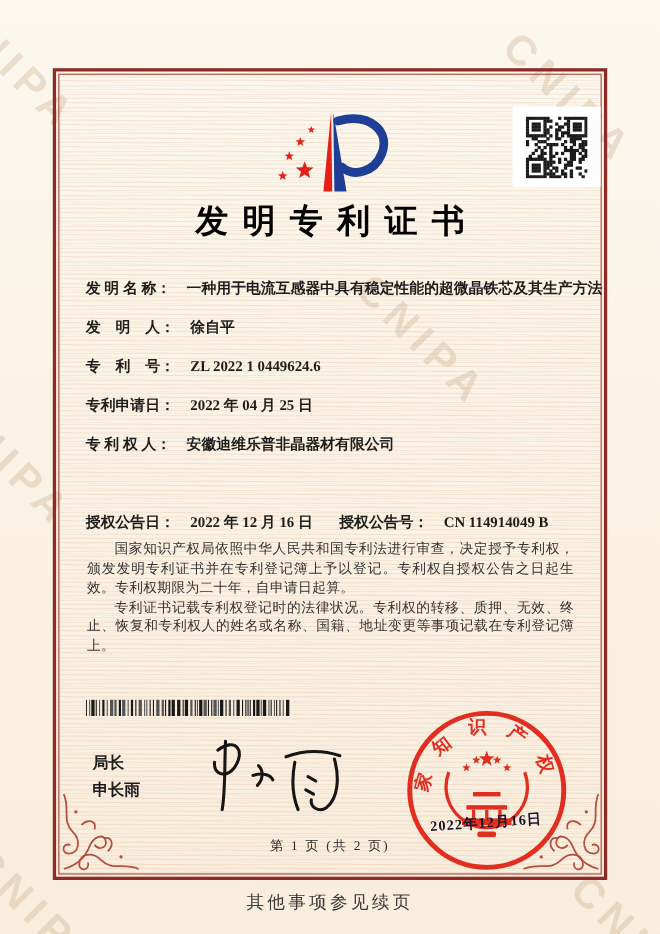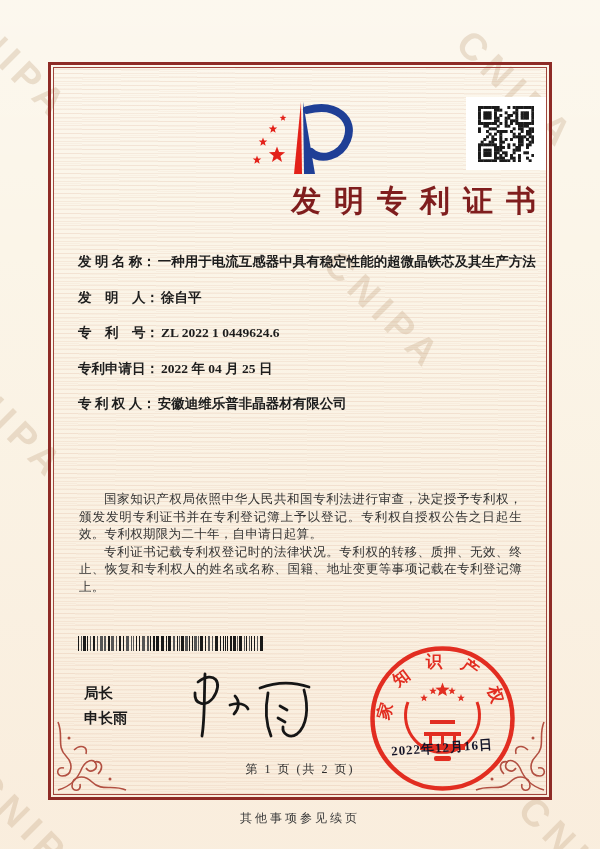--- a/index.html
+++ b/index.html
@@ -28,40 +28,40 @@
       repeating-linear-gradient(0deg,rgba(208,146,116,.13) 0 1px,rgba(255,255,255,0) 1px 4px),
       repeating-linear-gradient(1.5deg,rgba(208,146,116,.07) 0 1px,rgba(255,255,255,0) 1px 5px);
   }
   .flourish{position:absolute;z-index:3;}
   .flourish.fl-left{transform:scaleX(-1);}
   
   .cert-no{position:absolute;left:75px;top:99px;z-index:4;font-size:13px;color:#232323;letter-spacing:1.5px;}
   .logo{position:absolute;left:235px;top:100px;z-index:4;}
   .qr-box{position:absolute;left:466px;top:97px;width:80px;height:73px;background:#ffffff;z-index:4;display:flex;align-items:center;justify-content:center;}
   .title{
-    position:absolute;left:51px;width:498px;top:181px;z-index:4;text-align:right;
-    font-size:30px;font-weight:700;color:#7f1d1d;letter-spacing:13px;text-indent:13px;
+    position:absolute;left:51px;width:498px;top:181px;z-index:4;text-align:center;
+    font-size:30px;font-weight:700;color:#000000;letter-spacing:13px;text-indent:13px;
   }
   .frow{position:absolute;left:78px;z-index:4;white-space:nowrap;font-size:13.5px;font-weight:700;color:#1d1d1d;}
-  .frow .fvalue{margin-left:2px;}
+  .frow .fvalue{margin-left:14px;}
   .frow .pair2{margin-left:24px;}
   .f0{top:253px;}.f1{top:289px;}.f2{top:324px;}.f3{top:360px;}.f4{top:395px;}.f5{top:431px;}.f6{top:466px;}
   .paras{position:absolute;left:79px;top:491px;width:443px;z-index:4;font-size:12.5px;line-height:17.6px;color:#333;text-align:justify;}
   .paras p{margin:0;text-indent:2em;letter-spacing:.3px;}
   .barcode{position:absolute;left:78px;top:636px;z-index:4;}
   .sig-label{position:absolute;left:84px;top:684px;z-index:4;font-family:"Liberation Sans","DejaVu Sans",sans-serif;font-weight:700;font-size:14.5px;color:#1c1c1c;}
   .sig-name{position:absolute;left:84px;top:709px;z-index:4;font-family:"Liberation Sans","DejaVu Sans",sans-serif;font-weight:700;font-size:14.5px;color:#1c1c1c;}
   .sig-svg{position:absolute;left:180px;top:660px;z-index:4;}
   .seal{position:absolute;left:360px;top:636px;z-index:5;mix-blend-mode:multiply;opacity:.95;}
   .seal-date{
     position:absolute;left:364px;top:739px;width:156px;z-index:6;text-align:center;
     font-size:13px;font-weight:700;color:#141428;letter-spacing:1px;transform:rotate(-4deg);
   }
   .page-num{position:absolute;left:51px;width:498px;top:761px;z-index:4;text-align:center;font-size:12px;color:#2e2e2e;letter-spacing:2px;}
-  .foot{position:absolute;left:0;width:600px;top:810px;z-index:4;text-align:center;font-size:12px;color:#3a3a3a;letter-spacing:3px;}
+  .foot{position:absolute;left:0;width:600px;top:810px;z-index:4;text-align:center;font-size:16px;color:#3a3a3a;letter-spacing:3px;}
 </style>
 </head>
 <body>
 
 <div class="page">
 
   <div class="wm" style="left:-28px;top:-8px;">CNIPA</div>
   <div class="wm" style="left:478px;top:22px;">CNIPA</div>
   <div class="wm" style="left:345px;top:242px;">CNIPA</div>
   <div class="wm" style="left:-32px;top:352px;">CNIPA</div>
@@ -350,20 +350,23 @@
   </div>
   <div class="frow f2">
     <span class="flabel">专　利　号：</span><span class="fvalue">ZL 2022 1 0449624.6</span>
   </div>
   <div class="frow f3">
     <span class="flabel">专利申请日：</span><span class="fvalue">2022 年 04 月 25 日</span>
   </div>
   <div class="frow f4">
     <span class="flabel">专 利 权 人：</span><span class="fvalue">安徽迪维乐普非晶器材有限公司</span>
   </div>
+  <div class="frow f6">
+    <span class="flabel">授权公告日：</span><span class="fvalue">2022 年 12 月 16 日</span><span class="pair2 flabel">授权公告号：</span><span class="fvalue">CN 114914049 B</span>
+  </div>
 
   <div class="paras">
     <p>国家知识产权局依照中华人民共和国专利法进行审查，决定授予专利权，颁发发明专利证书并在专利登记簿上予以登记。专利权自授权公告之日起生效。专利权期限为二十年，自申请日起算。</p>
     <p>专利证书记载专利权登记时的法律状况。专利权的转移、质押、无效、终止、恢复和专利权人的姓名或名称、国籍、地址变更等事项记载在专利登记簿上。</p>
   </div>
 
   <svg class="barcode" id="barcode-bars" width="190" height="15" viewBox="0 0 190 15">
       <rect x="0" y="0" width="1" height="15" fill="#191919"></rect>
       <rect x="3" y="0" width="1" height="15" fill="#555"></rect>
       <rect x="5" y="0" width="3" height="15" fill="#191919"></rect>

